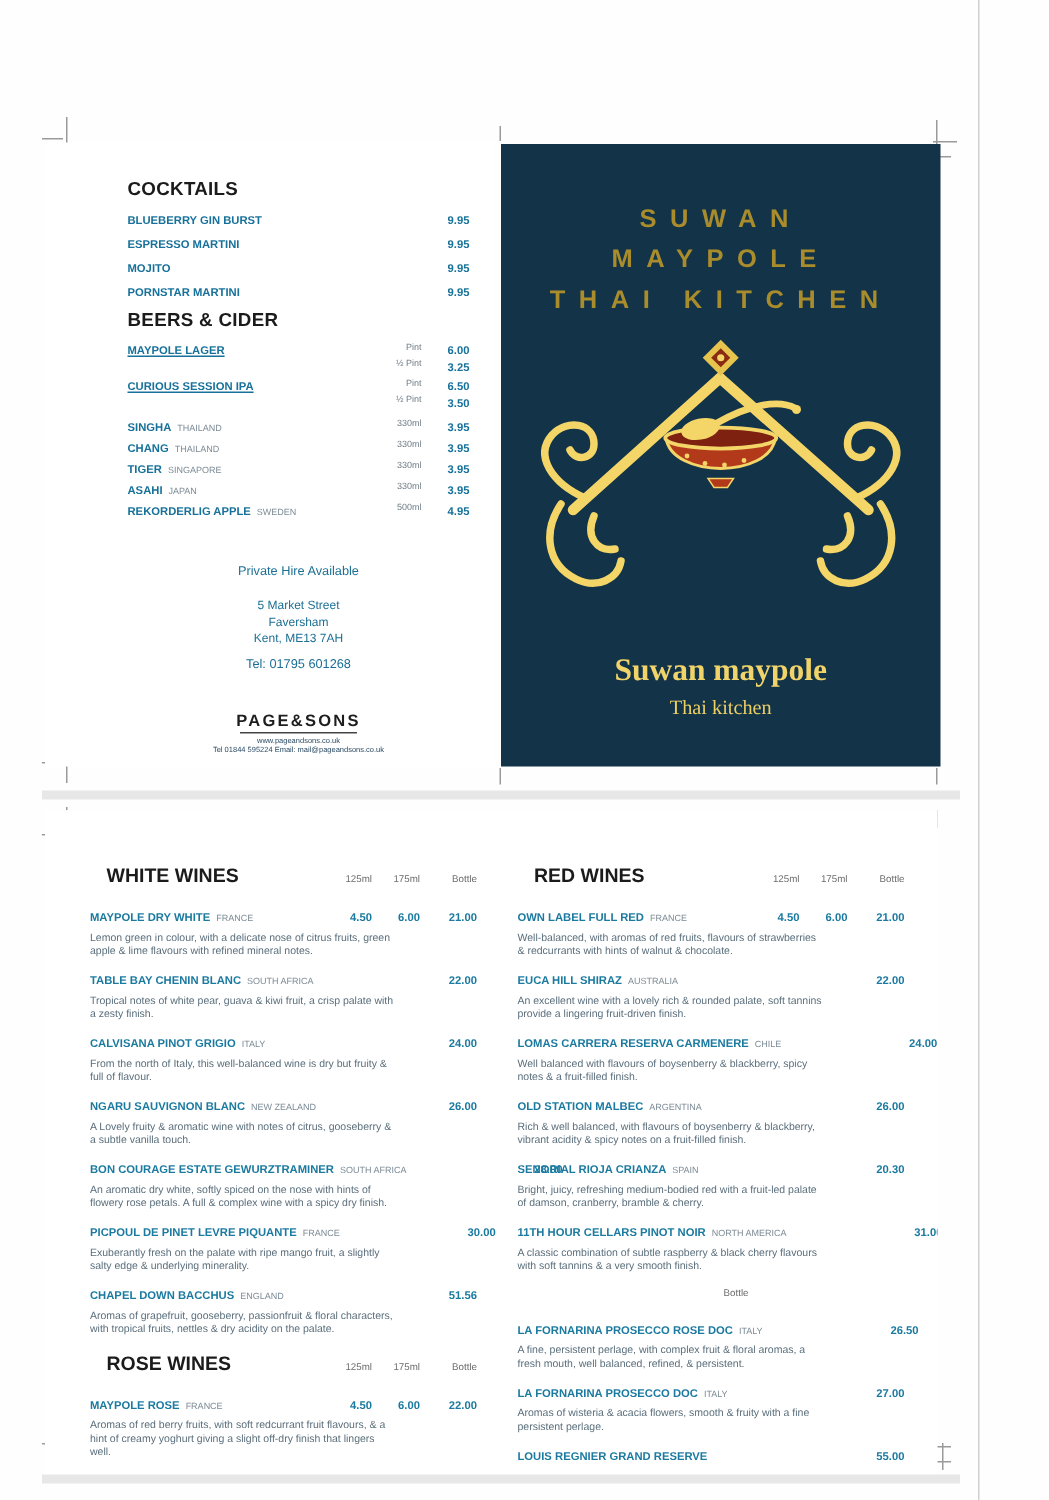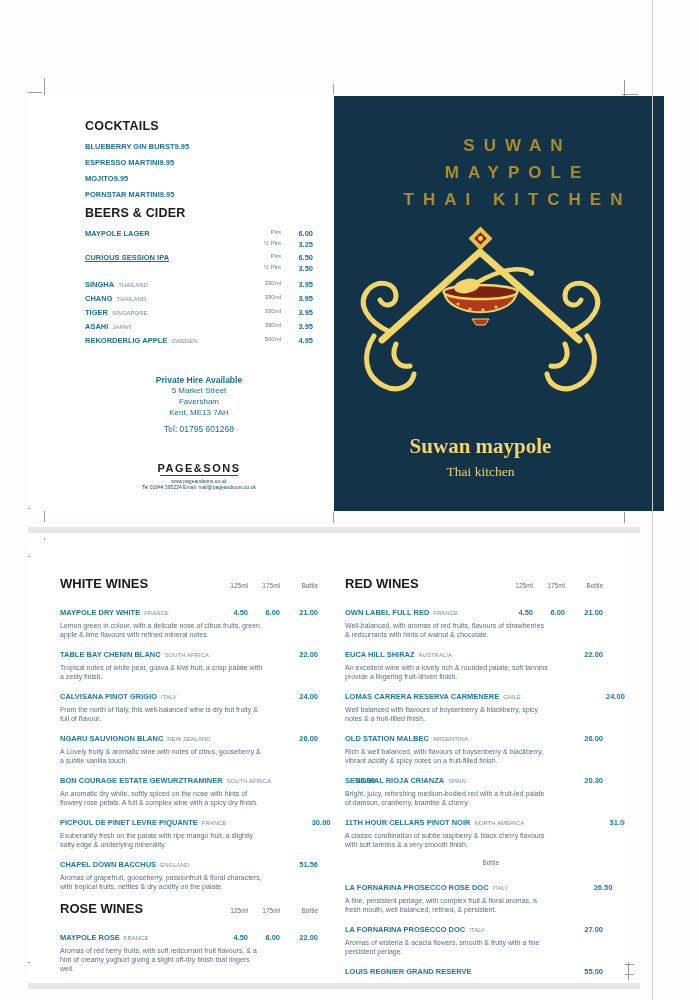--- a/index.html
+++ b/index.html
@@ -4,52 +4,52 @@
 <style>
   html,body{margin:0;padding:0;background:#ffffff;}
   .canvas{position:relative;width:699px;height:1000px;background:#fefefe;overflow:hidden;
           font-family:"Liberation Sans",sans-serif;}
   .page{position:absolute;background:#ffffff;overflow:hidden;}
 
   
   .page-left{left:30px;top:95px;width:300px;height:416px;padding:24px 17px 0 55px;box-sizing:border-box;}
   h2.menu-heading{margin:0 0 9px 0;font-size:12.5px;font-weight:bold;color:#1b1b1b;letter-spacing:.2px;}
   .mt{margin-top:14px;}
-  .cocktail-row{display:flex;justify-content:flex-start;margin-bottom:7px;}
+  .cocktail-row{display:flex;justify-content:space-between;margin-bottom:7px;}
   .cname,.cprice{font-size:7.5px;font-weight:bold;color:#17719a;}
   .beer-row{display:grid;grid-template-columns:1fr 44px 32px;grid-auto-rows:10.5px;margin-bottom:3px;}
   .beer-row-single{display:grid;grid-template-columns:1fr 44px 32px;margin-bottom:5px;}
   .bname{font-size:7.5px;font-weight:bold;color:#17719a;white-space:nowrap;}
   .borigin{font-size:6px;color:#7d8c96;margin-left:4px;font-weight:normal;}
   .bsize{font-size:6px;color:#6f7d86;text-align:right;}
   .bprice{font-size:7.5px;font-weight:bold;color:#17719a;text-align:right;}
   .contact{margin-top:30px;text-align:center;color:#1c6f94;}
-  .ph{font-size:8.5px;font-weight:bold;margin-bottom:0;}
+  .ph{font-size:8.5px;font-weight:normal;margin-bottom:13px;}
   .addr-line{font-size:8px;line-height:11px;}
   .tel{font-size:8.5px;margin-top:6px;}
   .printer{margin-top:14px;text-align:center;color:#1d1d1d;}
   .pname{font-size:11px;font-weight:bold;letter-spacing:1.5px;margin-top:28px;}
   .pline{width:78px;height:1px;background:#444;margin:1px auto 2px auto;}
   .psub{font-size:5px;color:#2a4a63;line-height:6px;}
 
   
-  .page-cover{left:334px;top:96px;width:293px;height:415px;background:#133349;padding-left:37px;}
+  .page-cover{left:334px;top:96px;width:293px;height:415px;background:#133349;}
   .cover-title{margin-top:36px;text-align:center;color:#a98c2b;font-weight:bold;
                font-size:17px;letter-spacing:9px;line-height:27px;white-space:nowrap;}
   .logo-wrap{position:absolute;left:0;top:130px;width:293px;height:185px;}
   .logo-name{position:absolute;left:0;top:208px;width:293px;text-align:center;
              font-family:"Liberation Serif",serif;font-weight:bold;font-size:21px;color:#f1d469;}
   .logo-sub{position:absolute;left:0;top:238px;width:293px;text-align:center;
             font-family:"Liberation Serif",serif;font-size:13.5px;color:#eccf63;}
 
   
   .page-wine{left:30px;top:540px;width:595px;height:443px;padding:36px 22px 0 30px;box-sizing:border-box;
              display:flex;gap:27px;}
   .wine-col{width:258px;flex:none;}
-  .wsec-head{display:grid;grid-template-columns:1fr 34px 32px 38px;align-items:baseline;margin:0 0 10px 0;}
+  .wsec-head{display:grid;grid-template-columns:1fr 34px 32px 38px;align-items:baseline;margin:0 0 10px 11px;}
   .wsec-head.later{margin-top:10px;}
   .sec-title{font-size:13px;font-weight:bold;color:#1b1b1b;white-space:nowrap;}
   .sec-title.long{font-size:12.5px;grid-column:1/4;}
   .colhead{font-size:6.5px;color:#6d6d6d;text-align:right;}
   .wine{margin-bottom:4px;}
   .wine-head{display:grid;grid-template-columns:1fr 34px 32px 38px;align-items:baseline;}
   .wn{white-space:nowrap;overflow:visible;}
   .wname{font-size:7.5px;font-weight:bold;color:#1b7aa0;}
   .worigin{font-size:6px;color:#7d8c96;margin-left:4px;font-style:normal;}
   .wprice{font-size:7.5px;font-weight:bold;color:#1b7aa0;text-align:right;}
@@ -106,21 +106,21 @@
         </div>
         <div class="cocktail-row">
           <span class="cname">PORNSTAR MARTINI</span>
           <span class="cprice">9.95</span>
         </div>
       </div>
 
     <h2 class="menu-heading mt">BEERS &amp; CIDER</h2>
     <div id="draught-list">
         <div class="beer-row">
-          <span class="bname" style="grid-area: 1 / 1;">MAYPOLE LAGER</span>
+          <span class="bname" style="grid-area: 1 / 1; text-decoration: underline;">MAYPOLE LAGER</span>
           <span class="bsize" style="grid-area: 1 / 2;">Pint</span>
           <span class="bprice" style="grid-area: 1 / 3;">6.00</span>
           <span class="bsize" style="grid-area: 2 / 2;">½ Pint</span>
           <span class="bprice" style="grid-area: 2 / 3;">3.25</span>
         </div>
         <div class="beer-row">
           <span class="bname" style="grid-area: 1 / 1; text-decoration: underline;">CURIOUS SESSION IPA</span>
           <span class="bsize" style="grid-area: 1 / 2;">Pint</span>
           <span class="bprice" style="grid-area: 1 / 3;">6.50</span>
           <span class="bsize" style="grid-area: 2 / 2;">½ Pint</span>

